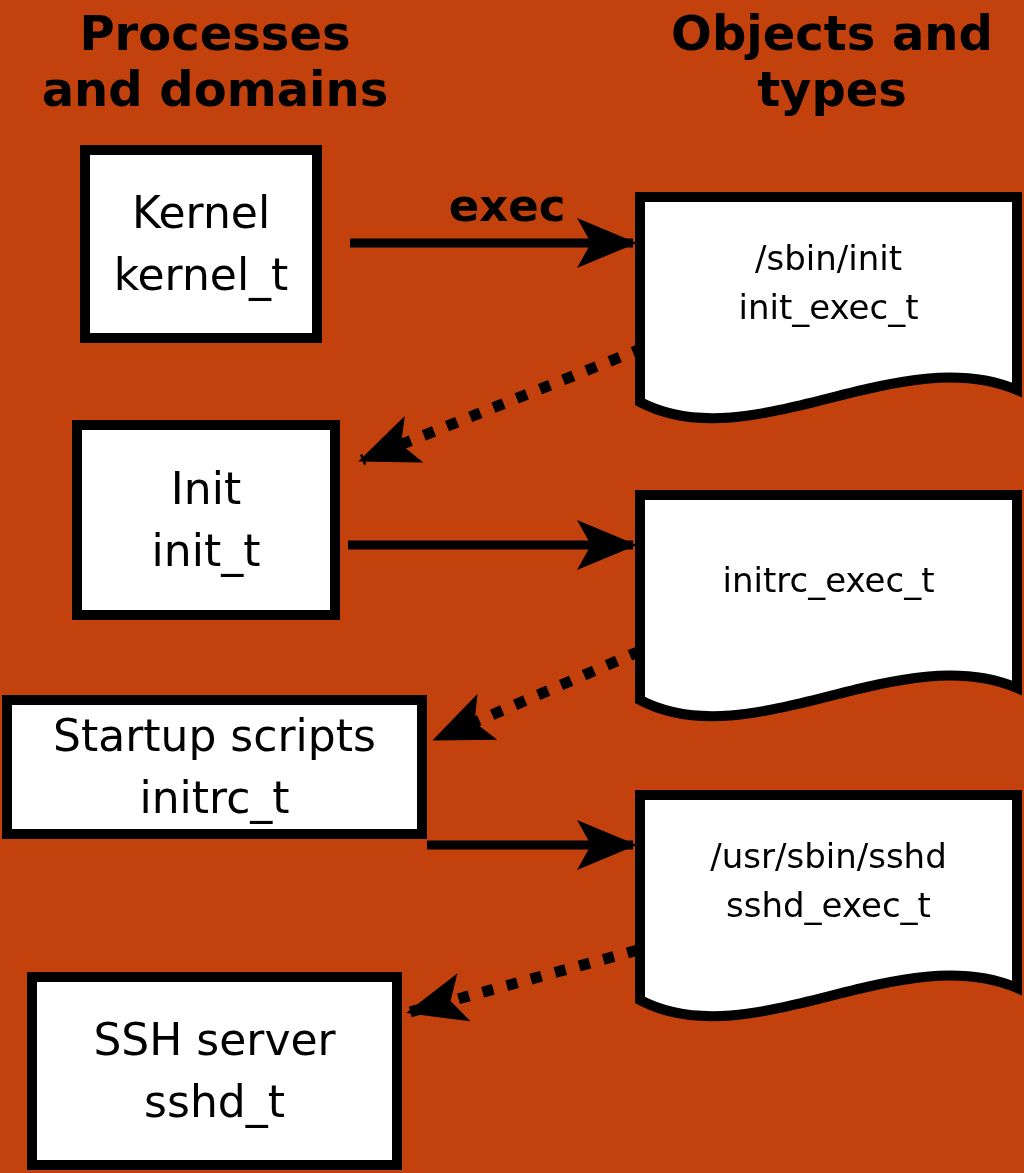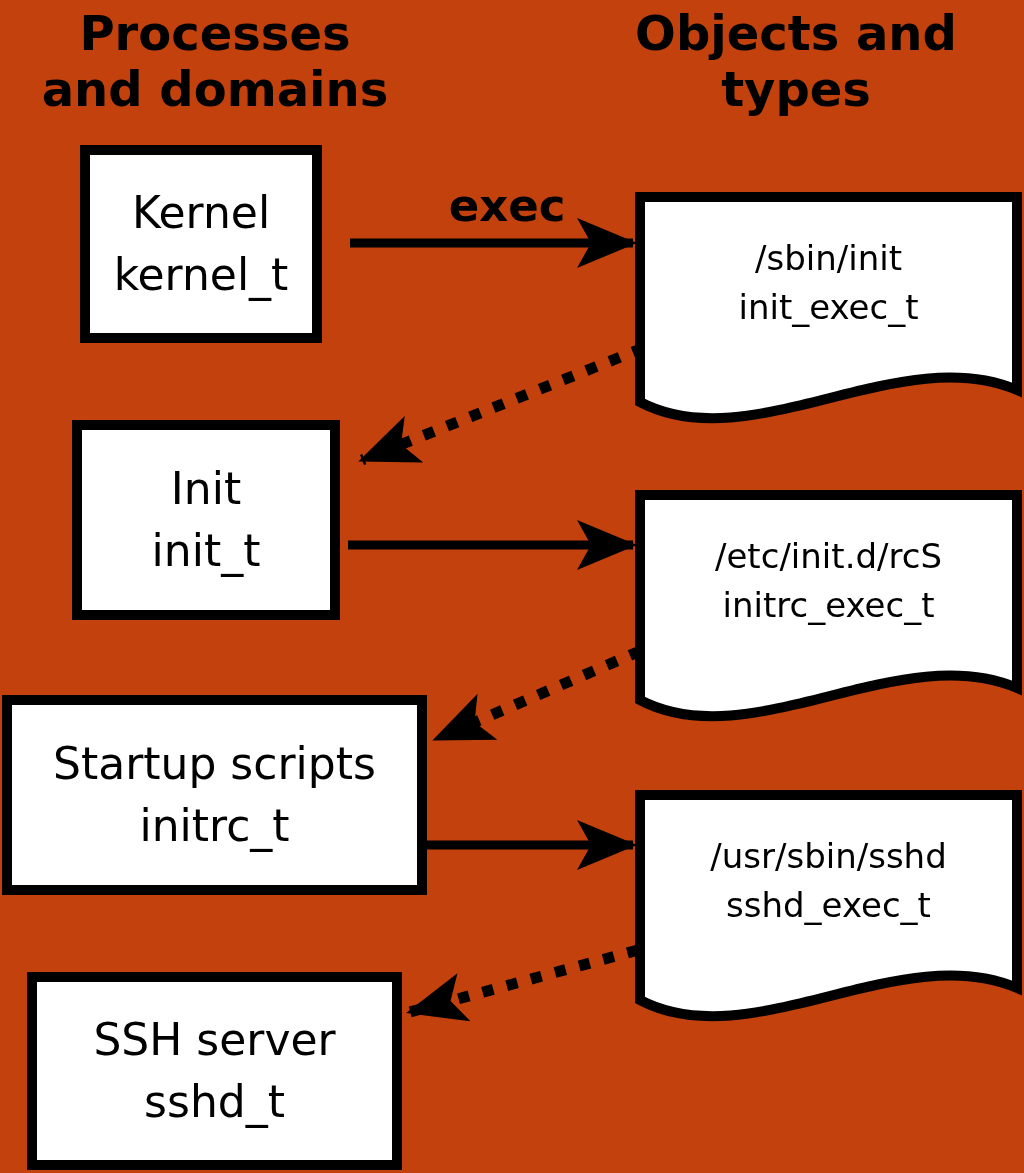--- a/index.html
+++ b/index.html
@@ -58,36 +58,36 @@
 </style>
 </head>
 <body>
 
 <div class="stage">
 
   <div class="col-header" style="left:20px; top:6px; width:390px;">
     <div>Processes</div>
     <div>and domains</div>
   </div>
-  <div class="col-header" style="left:604px; top:6px; width:384px;">
+  <div class="col-header" style="left:640px; top:6px; width:384px;">
     <div>Objects and</div>
     <div>types</div>
   </div>
 
   <div class="pbox" style="left:80px; top:145px; width:242px; height:198px;">
     <div>Kernel</div>
     <div>kernel_t</div>
   </div>
 
   <div class="pbox" style="left:72px; top:420px; width:268px; height:200px;text-align:center;">
     <div>Init</div>
     <div>init_t</div>
   </div>
 
-  <div class="pbox" style="left:2px; top:695px; width:425px; height:200px;">
+  <div class="pbox" style="left:2px; top:695px; width:425px; height:144px;">
     <div>Startup scripts</div>
     <div>initrc_t</div>
   </div>
 
   <div class="pbox" style="left:27px; top:972px; width:375px; height:198px;">
     <div>SSH server</div>
     <div>sshd_t</div>
   </div>
 
   <svg class="layer" width="1024" height="1173" viewBox="0 0 1024 1173">
@@ -110,21 +110,20 @@
     <line x1="638" y1="950" x2="410" y2="1012" stroke="#000000" stroke-width="11" stroke-dasharray="11 14" marker-end="url(#ah)"></line>
   </svg>
 
   <div class="edge-label" style="left:437px; top:183px; width:140px;">exec</div>
 
   <div class="doc-text" style="left:640px; top:200px; width:377px; height:165px;">
     <div>/sbin/init</div>
     <div>init_exec_t</div>
   </div>
   <div class="doc-text" style="left:640px; top:498px; width:377px; height:165px;">
-    <div>/etc/init.d/rcS</div>
     <div>initrc_exec_t</div>
   </div>
   <div class="doc-text" style="left:640px; top:798px; width:377px; height:165px;">
     <div>/usr/sbin/sshd</div>
     <div>sshd_exec_t</div>
   </div>
 
 </div>
 
 </body></html>

